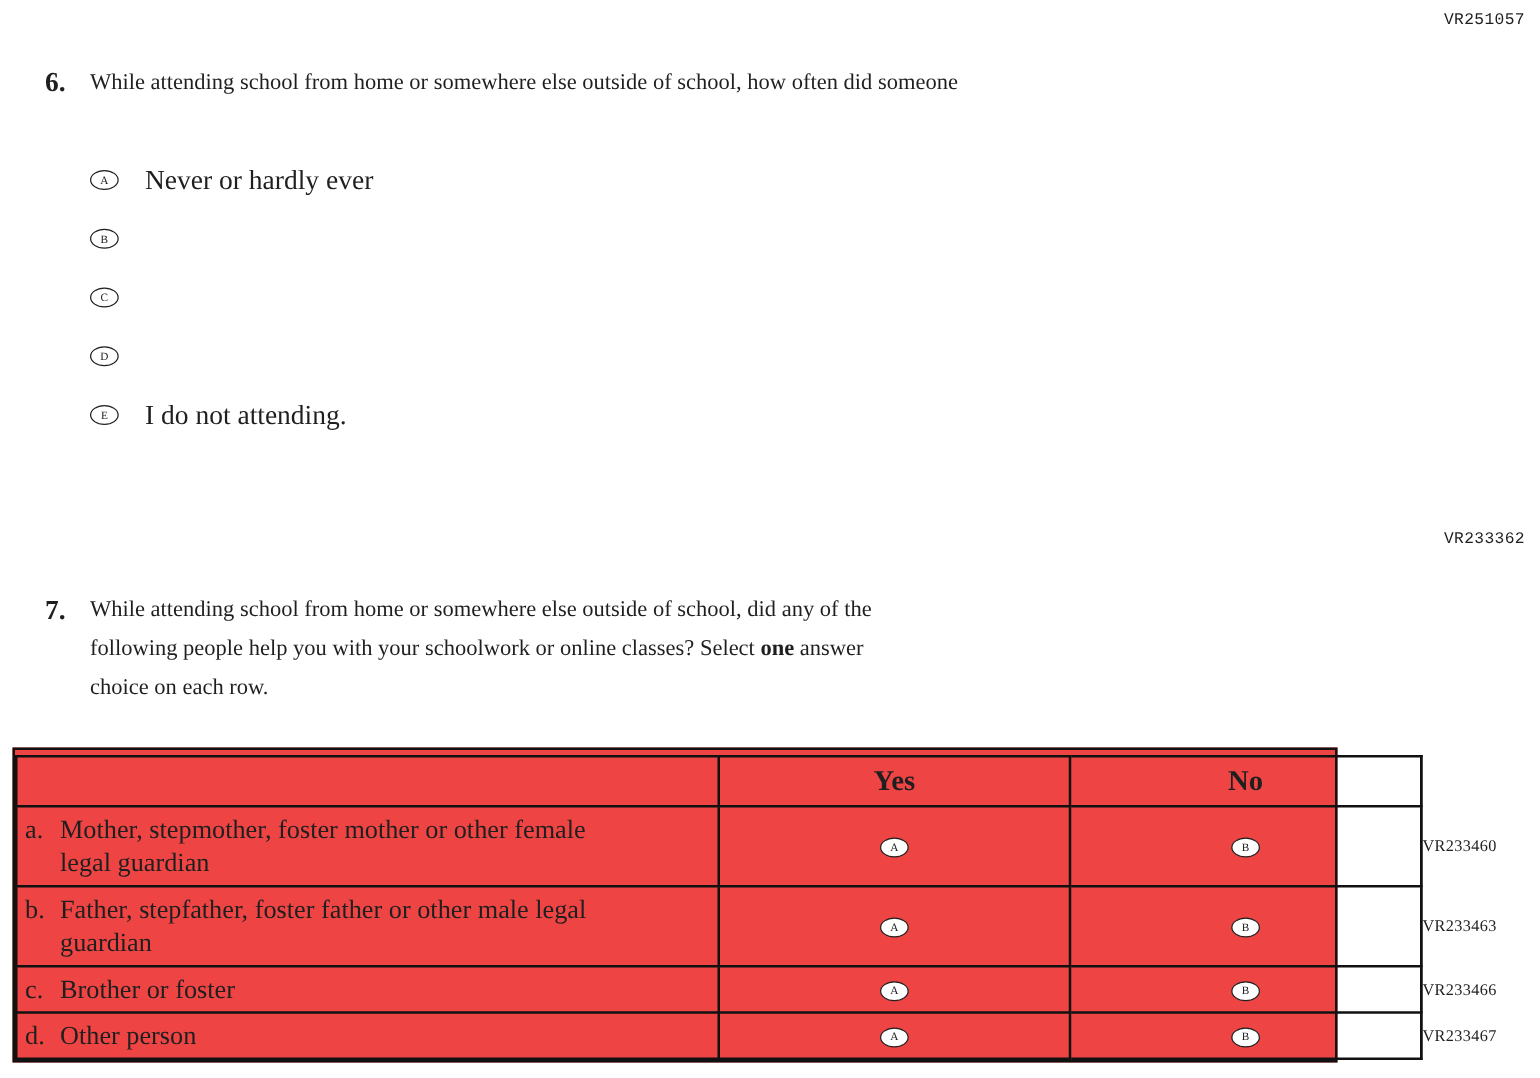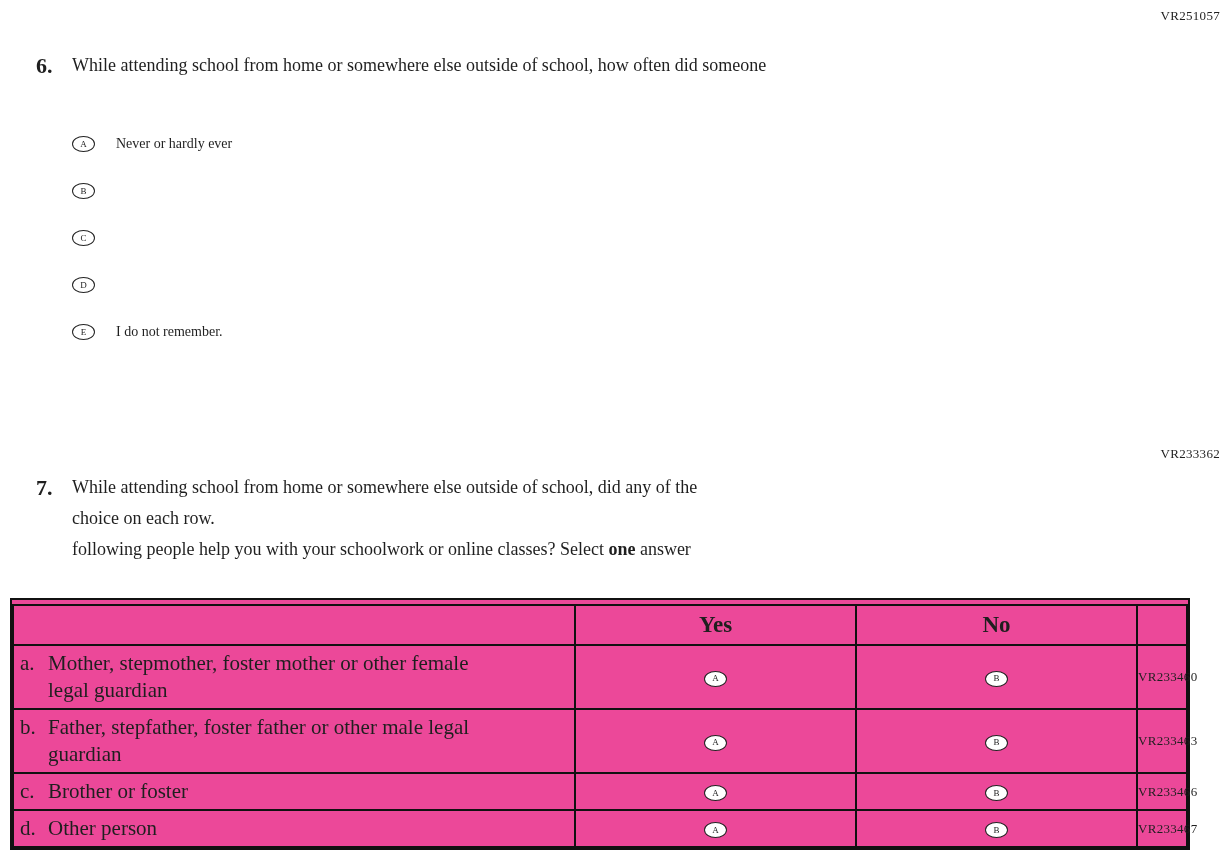--- a/index.html
+++ b/index.html
@@ -11,23 +11,24 @@
     position:relative;
     overflow:hidden;
   }
 
   .vr-code {
     position:absolute;
     right:12px;
     font-size:13px;
     letter-spacing:0.3px;
     color:#1f1f1f;
+    font-family:Liberation Mono, monospace;
   }
   #code-top { top:8px; }
-  #code-mid { top:446px; }
+  #code-mid { top:423px; }
 
   
   .question {
     position:absolute;
     left:36px;
     display:flex;
     align-items:flex-start;
   }
   #q6 { top:50px; width:1080px; }
   #q7 { top:472px; width:1080px; }
@@ -68,33 +69,33 @@
     border-radius:50%;
     font-size:9px;
     line-height:1;
     color:#222;
     flex-shrink:0;
     cursor:pointer;
     background:#fff;
   }
   .option-row .bubble { margin-right:21px; }
   .option-label {
-    font-size:14px;
+    font-size:22px;
     line-height:24px;
     white-space:nowrap;
   }
 
   
   .q7-table-wrap {
     position:absolute;
     top:598px;
     left:10px;
-    width:1180px;
+    width:1060px;
     border:2.5px solid #111;
-    background:#ec4899;
+    background:#ef4444;
   }
   table {
     width:100%;
     border-collapse:collapse;
     border-top:1.8px solid #111;   
     margin-top:4px;
     table-layout:fixed;
   }
   col.c-stmt { width:562px; }
   col.c-yes  { width:281px; }
@@ -152,30 +153,30 @@
     <span class="bubble">B</span>
   </div>
   <div class="option-row">
     <span class="bubble">C</span>
   </div>
   <div class="option-row">
     <span class="bubble">D</span>
   </div>
   <div class="option-row">
     <span class="bubble">E</span>
-    <span class="option-label">I do not remember.</span>
+    <span class="option-label">I do not attending.</span>
   </div>
 </div>
 
 <div id="q7" class="question">
   <div class="q-number">7.</div>
   <div class="q-text">
     <div>While attending school from home or somewhere else outside of school, did any of the</div>
+    <div><span>following people help you with your schoolwork or online classes? Select </span><span class="bold">one</span><span> answer</span></div>
     <div>choice on each row.</div>
-    <div><span>following people help you with your schoolwork or online classes? Select </span><span class="bold">one</span><span> answer</span></div>
   </div>
 </div>
 
 <div class="q7-table-wrap">
   <table>
     <colgroup>
       <col class="c-stmt">
         <col class="c-yes">
         <col class="c-no">
         <col class="c-code">

